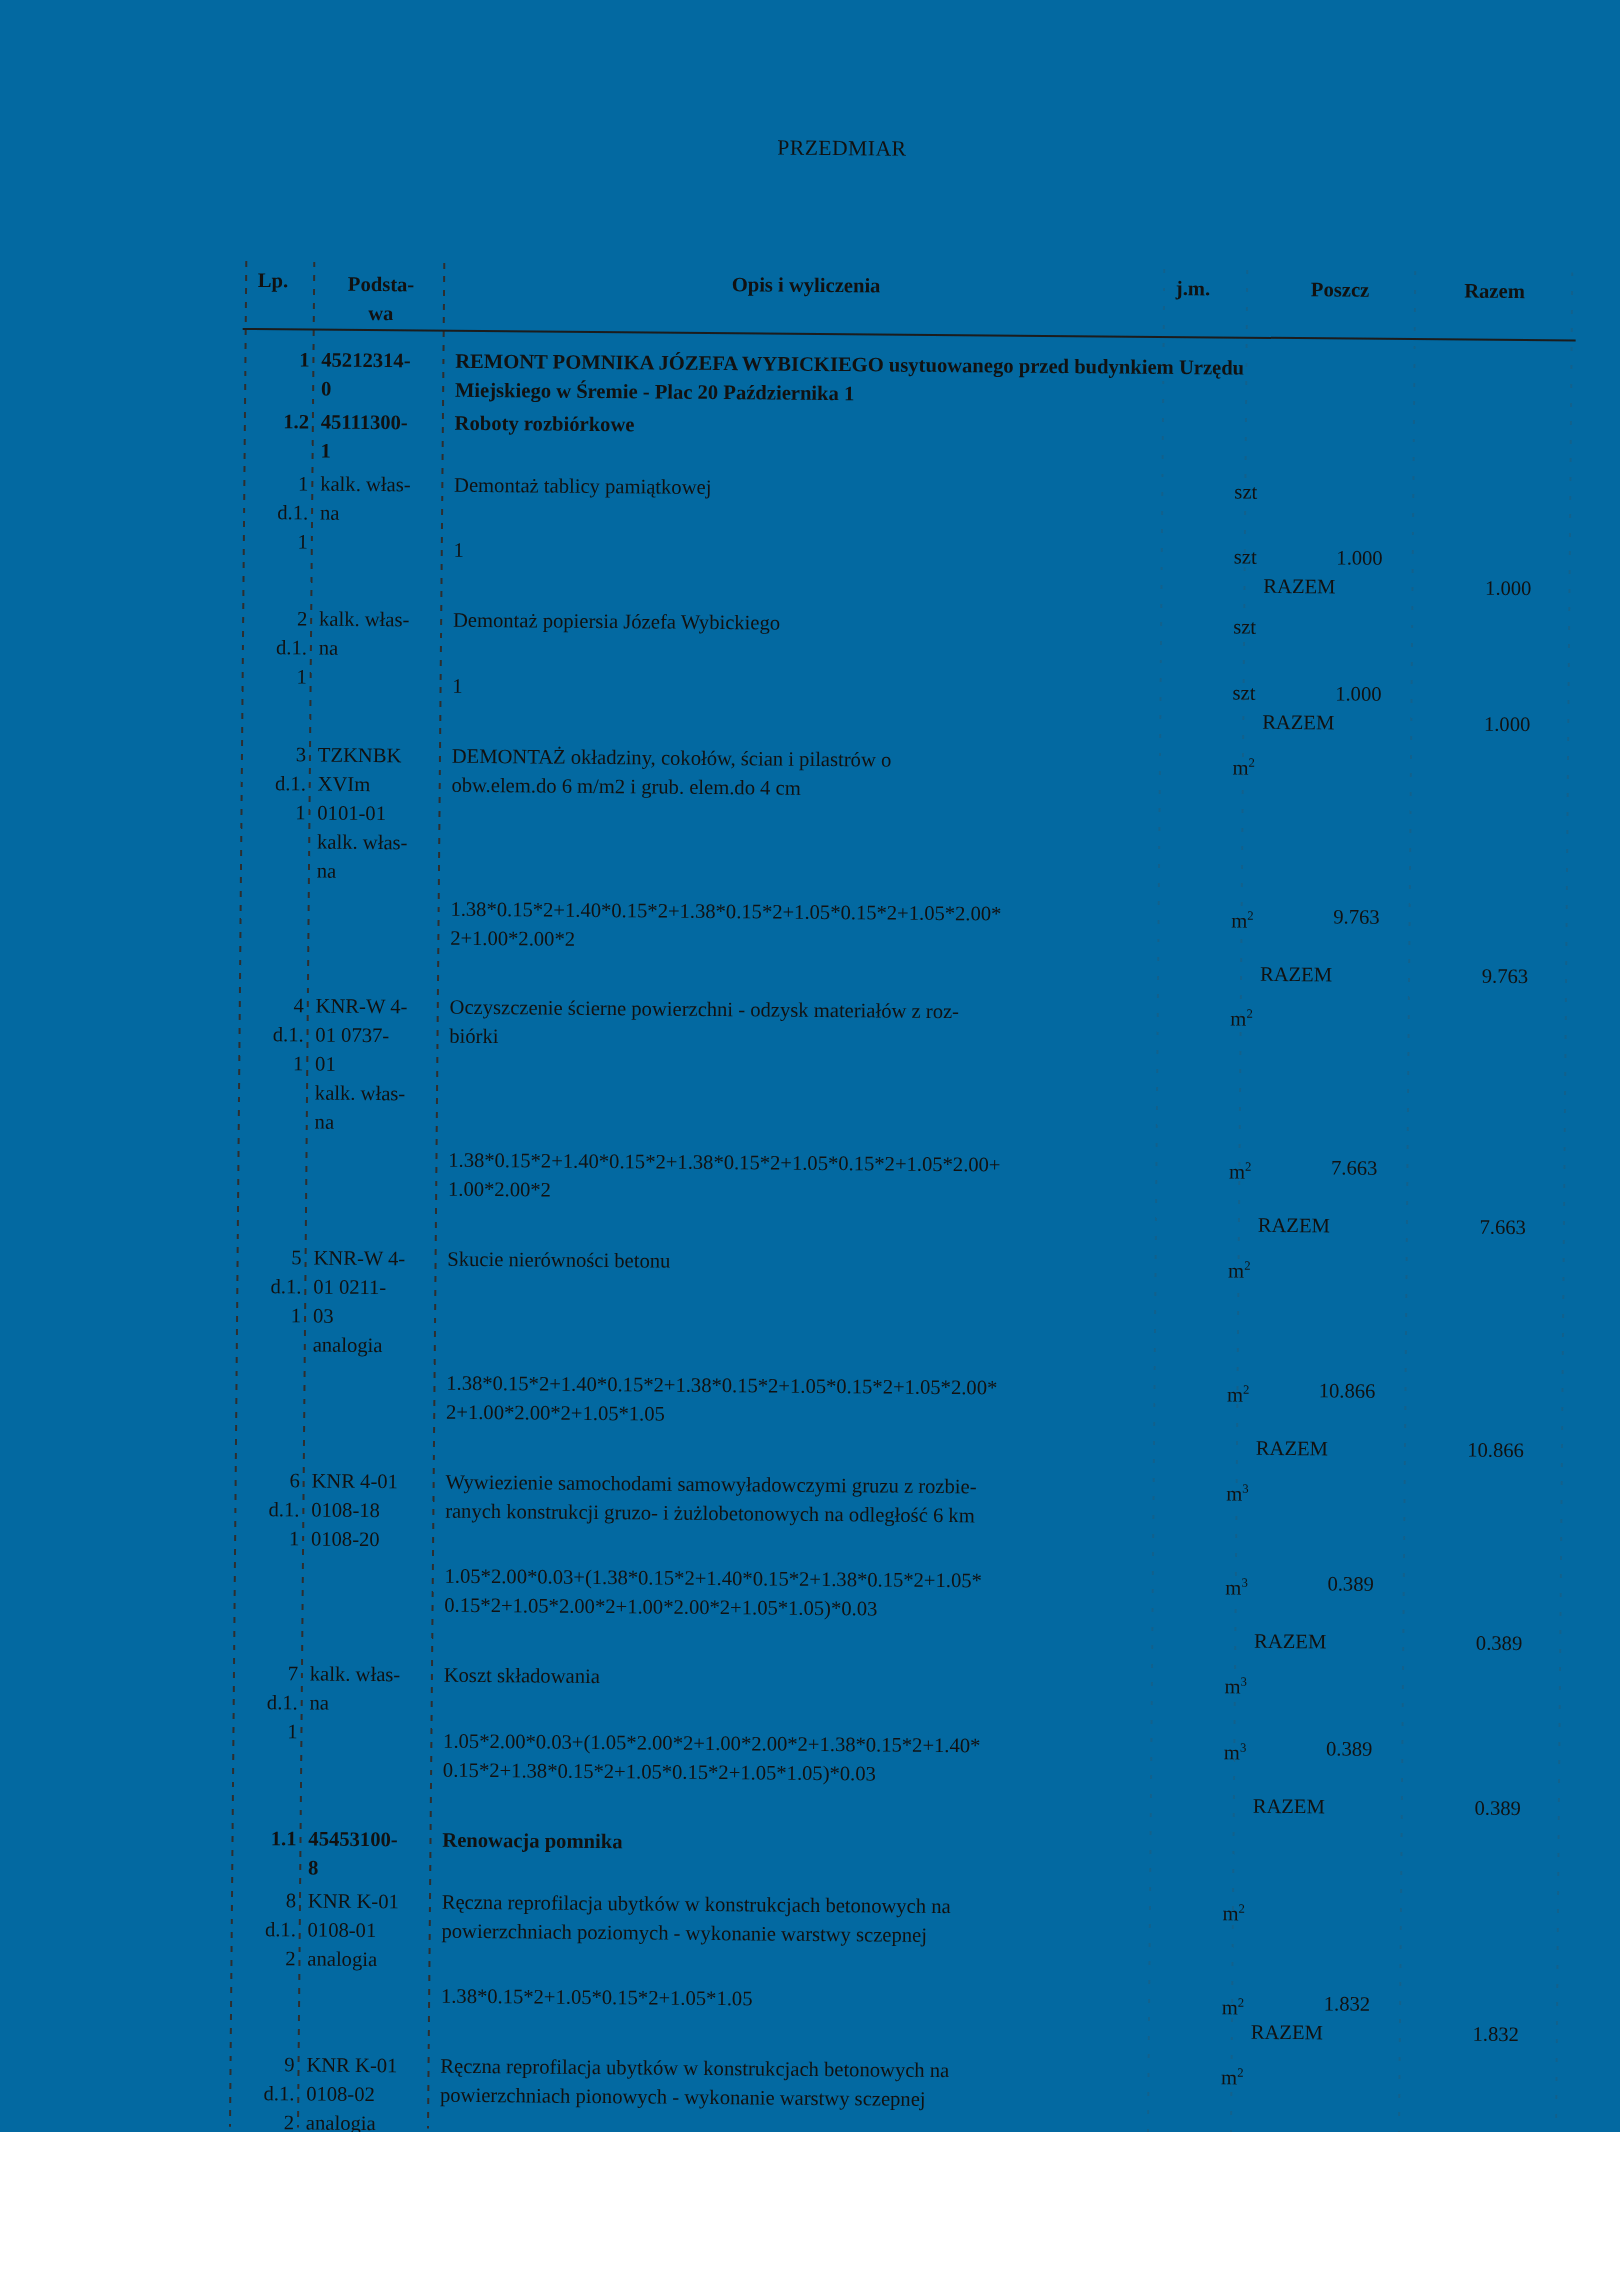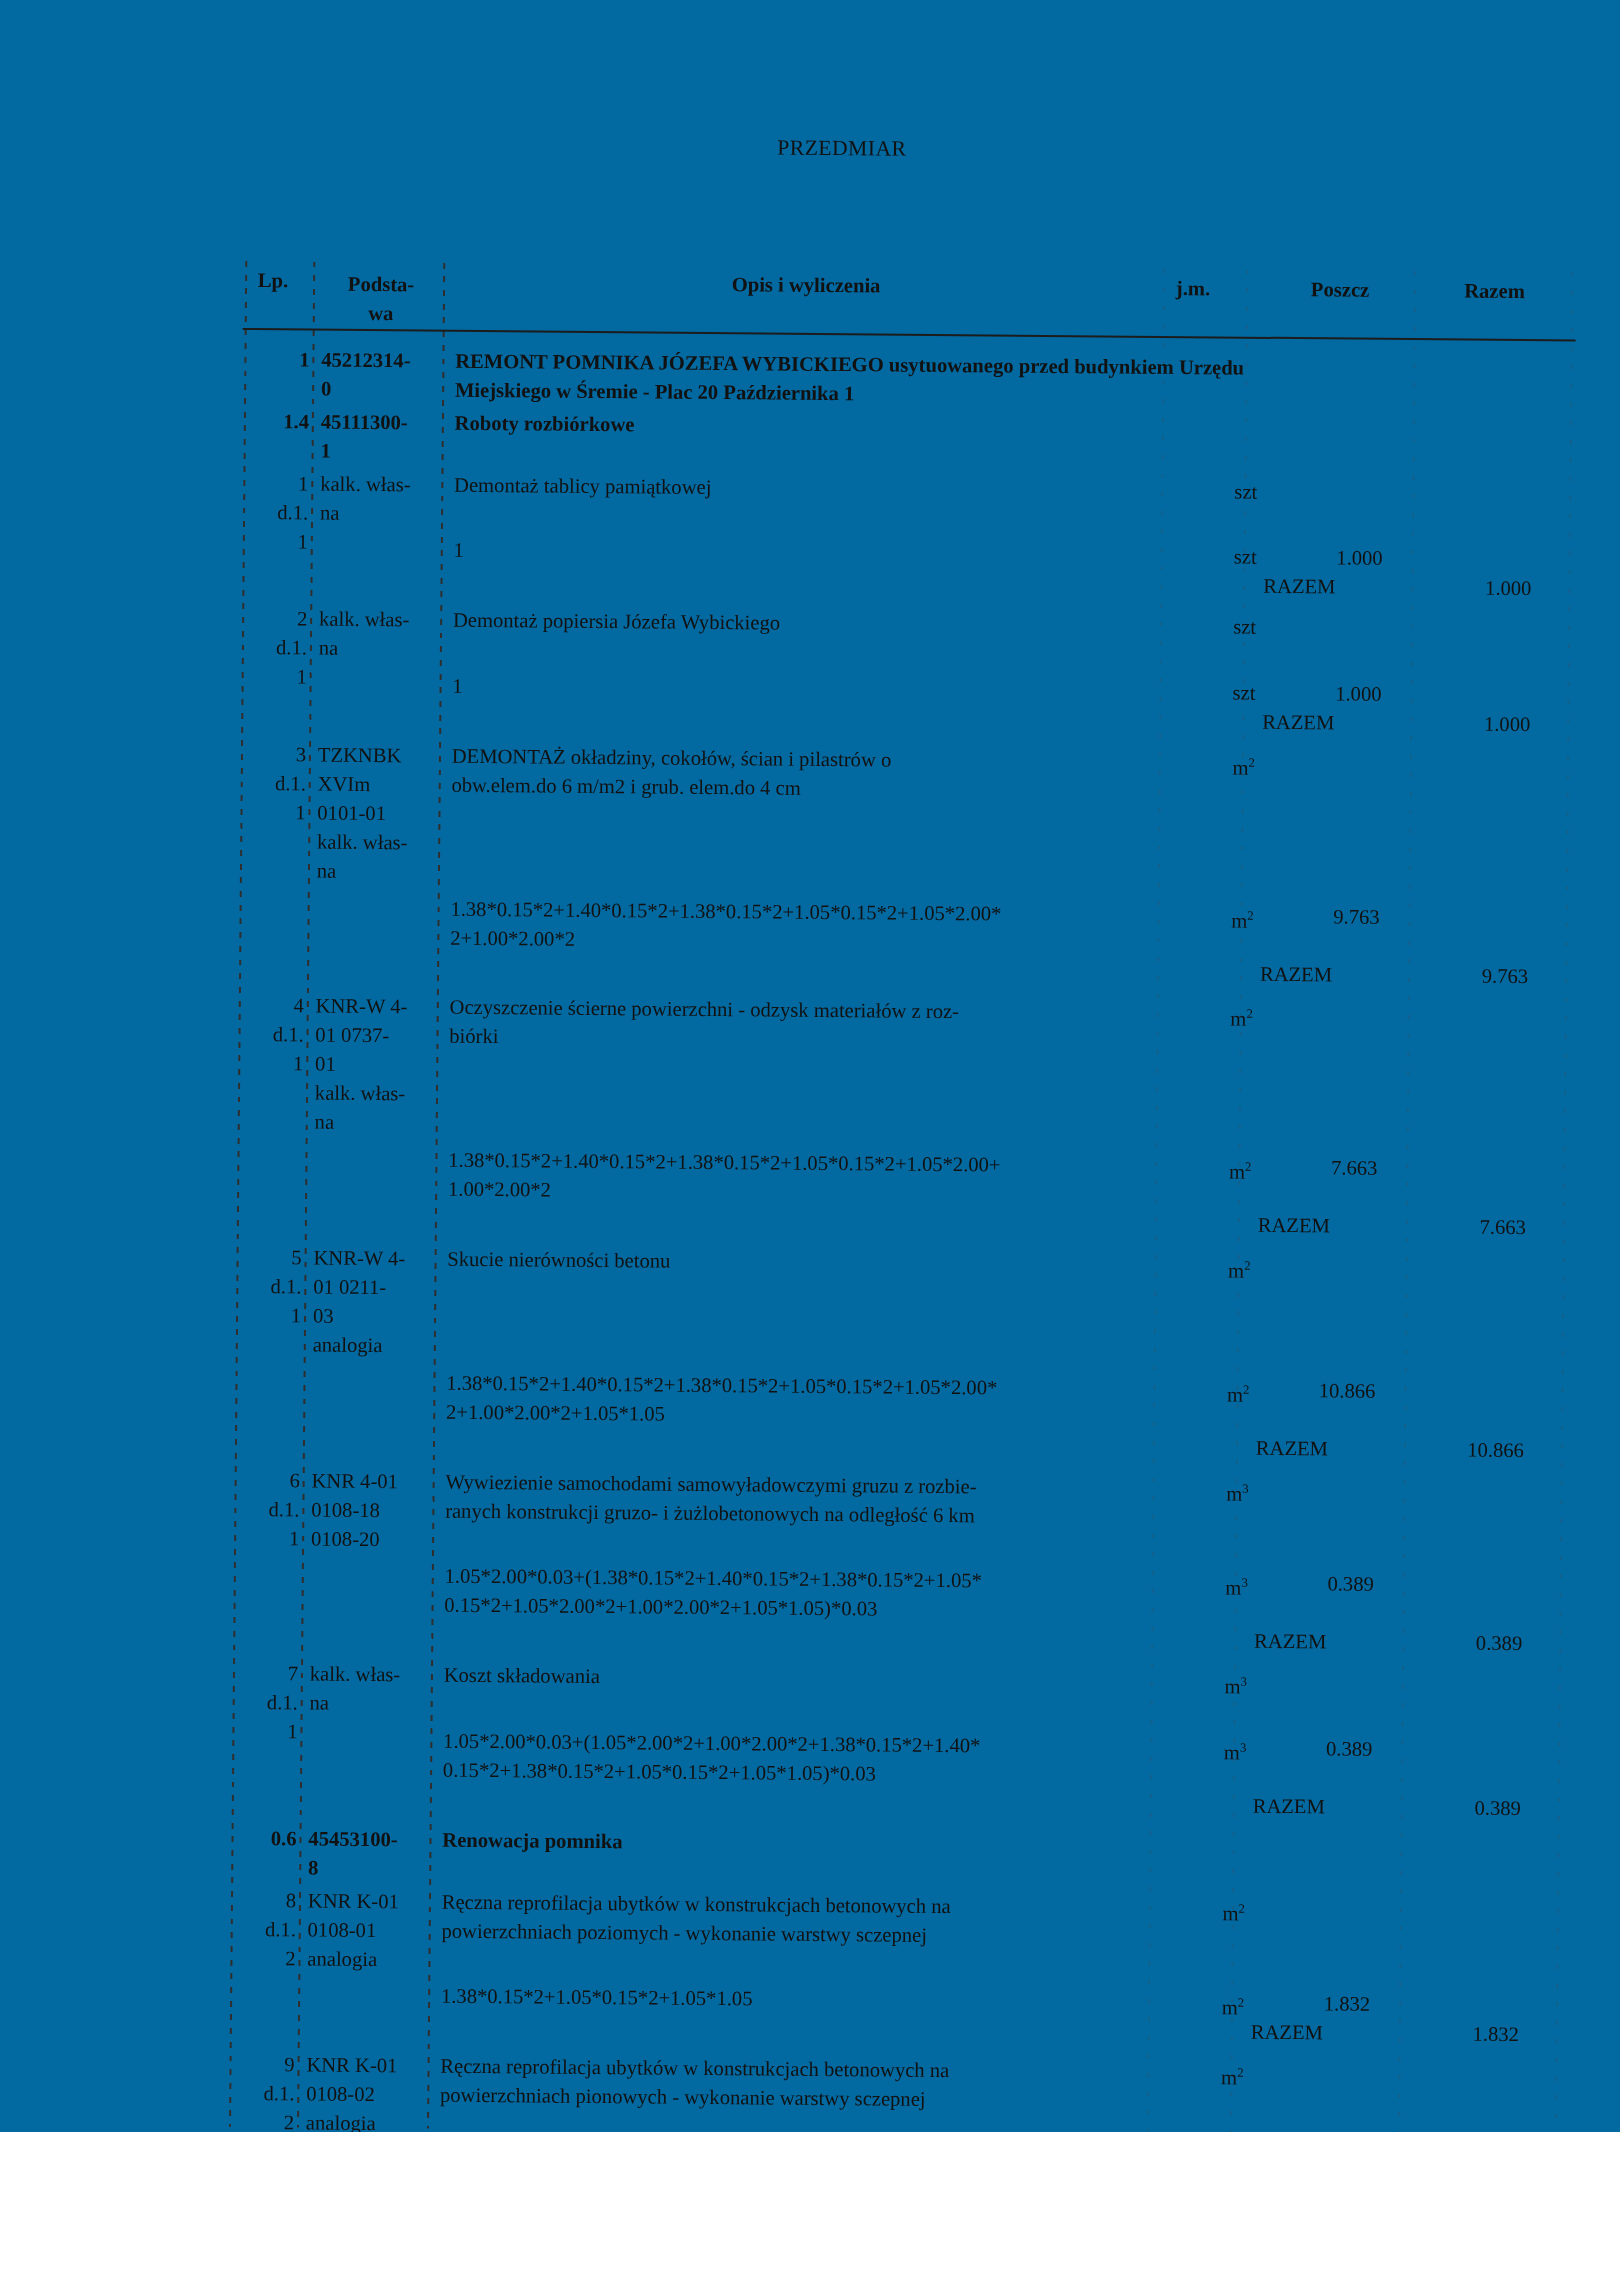--- a/index.html
+++ b/index.html
@@ -98,21 +98,21 @@
               </div>
               <div class="cell opis b span">
                 <div class="line">REMONT POMNIKA JÓZEFA WYBICKIEGO usytuowanego przed budynkiem Urzędu</div>
                 <div class="line">Miejskiego w Śremie - Plac 20 Października 1</div>
               </div>
             </div>
           </div>
           <div class="block section">
             <div class="grid main">
               <div class="cell lp">
-                <div class="line lp-num b">1.4</div>
+                <div class="line lp-num b">1.2</div>
               </div>
               <div class="cell podstawa b">
                 <div class="line">45111300-</div>
                 <div class="line">1</div>
               </div>
               <div class="cell opis b span">
                 <div class="line">Roboty rozbiórkowe</div>
               </div>
             </div>
           </div>
@@ -402,21 +402,21 @@
               <div class="cell podstawa"></div>
               <div class="cell opis"></div>
               <div class="cell jm"></div>
               <div class="cell poszcz">RAZEM</div>
               <div class="cell razem">0.389</div>
             </div>
           </div>
           <div class="block section">
             <div class="grid main">
               <div class="cell lp">
-                <div class="line lp-num b">0.6</div>
+                <div class="line lp-num b">1.1</div>
               </div>
               <div class="cell podstawa b">
                 <div class="line">45453100-</div>
                 <div class="line">8</div>
               </div>
               <div class="cell opis b span">
                 <div class="line">Renowacja pomnika</div>
               </div>
             </div>
           </div>

